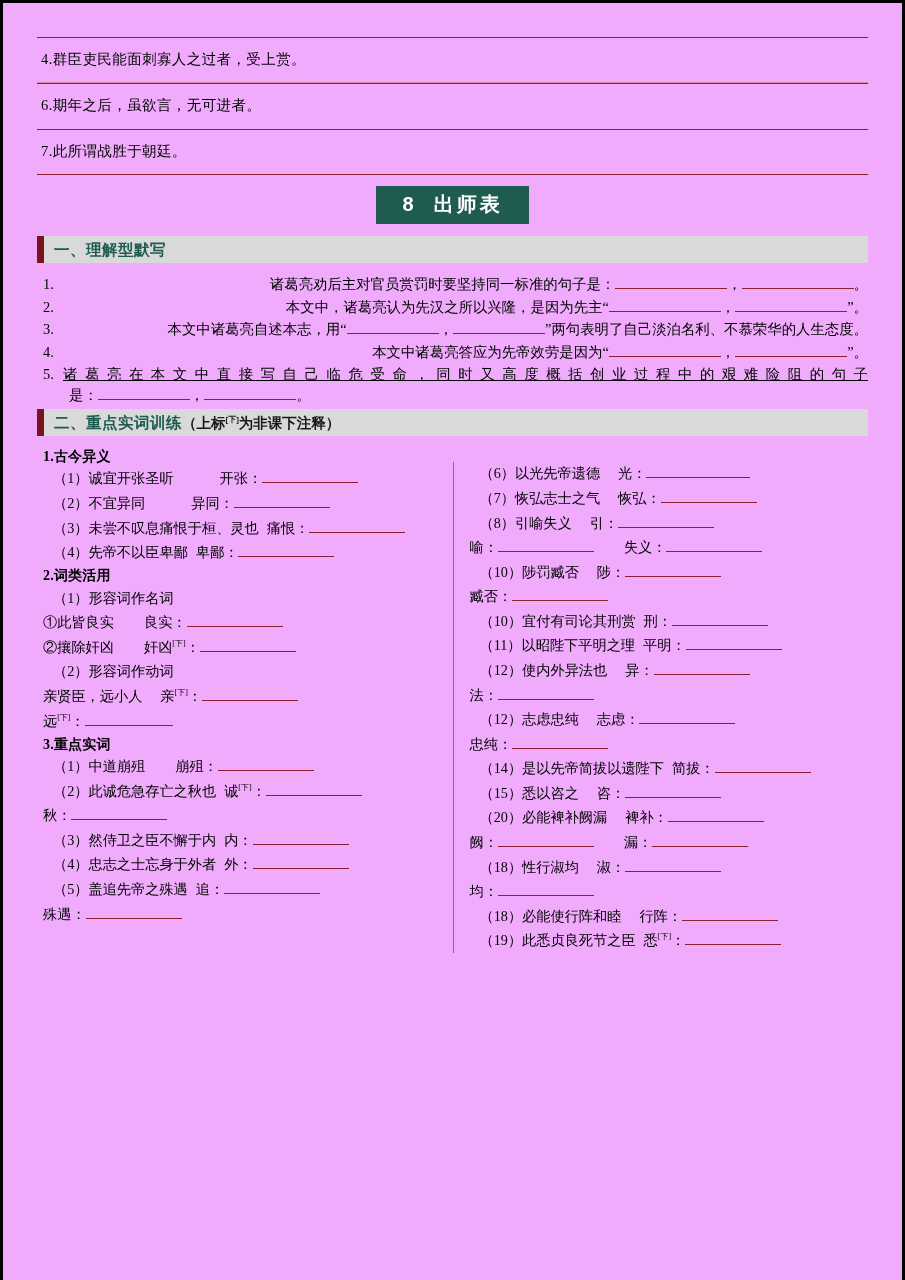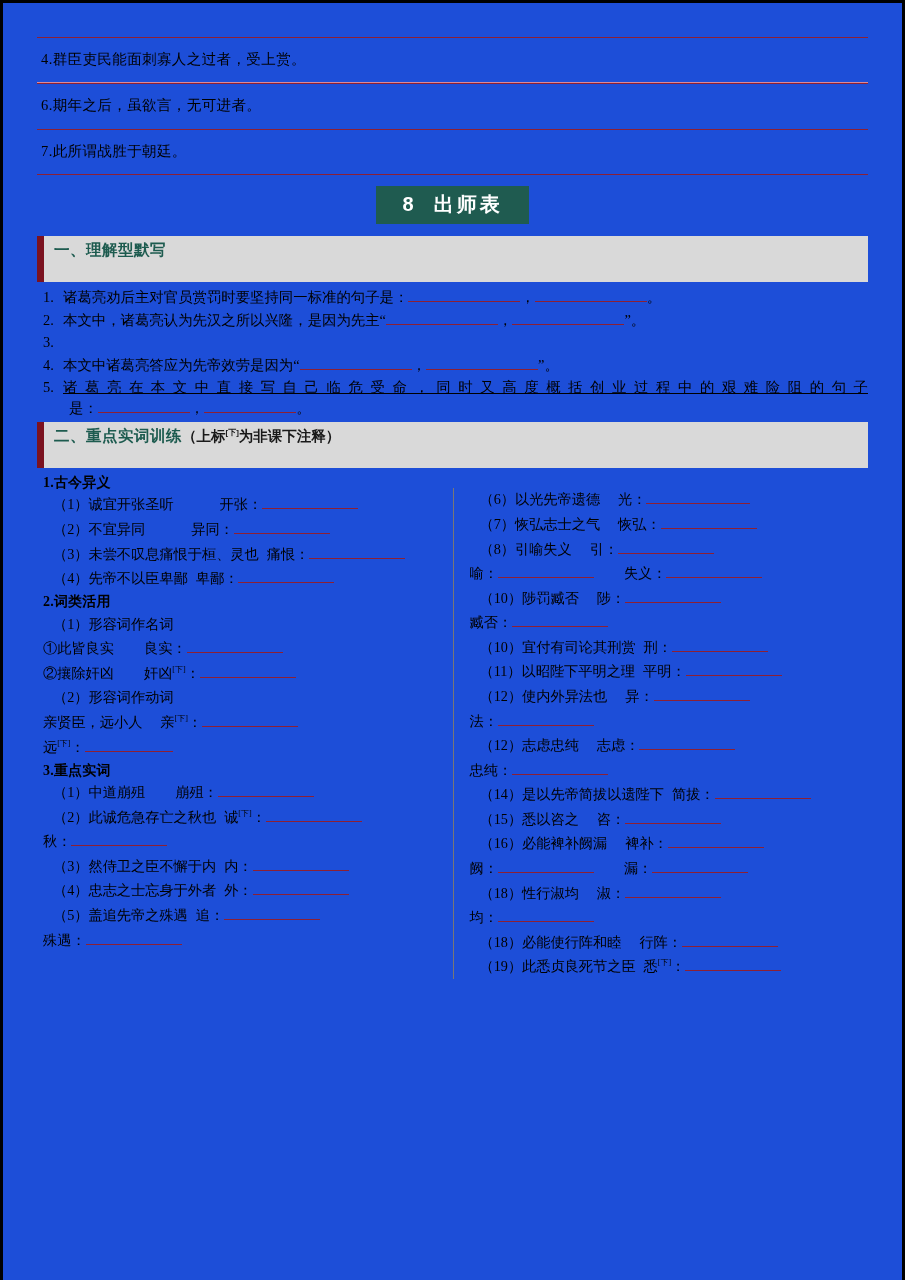--- a/index.html
+++ b/index.html
@@ -10,21 +10,21 @@
   body {
     width: 905px; height: 1280px;
     font-family: "Liberation Serif", "DejaVu Serif", serif;
     color: #000;
     overflow: hidden;
   }
 
   #page {
     position: relative;
     width: 905px; height: 1280px;
-    background: #1d4ed8;
+    background: #f0abfc;
     border: 3px solid #000;
     border-bottom: none;
     padding: 0;
   }
 
   .inner {
     padding: 34px 34px 0 34px;
   }
 
   
@@ -54,22 +54,22 @@
     font-weight: bold;
     font-size: 20px;
     letter-spacing: 3px;
     padding: 5px 26px 6px 26px;
   }
 
   
   .sec-bar {
     background: #d9d9d9;
     border-left: 7px solid #7b1220;
-    padding: 4px 8px 21px 10px;
-    margin: 3px 0 4px 0;
+    padding: 4px 8px 2px 10px;
+    margin: 3px 0 10px 0;
     font-family: "Liberation Sans", "DejaVu Sans", sans-serif;
     font-size: 15.5px;
     font-weight: bold;
     color: #1d5b4f;
     letter-spacing: 0.5px;
     white-space: nowrap;
   }
   .sec-bar .note {
     color: #1a1a1a;
     font-weight: bold;
@@ -81,21 +81,21 @@
 
   
   .qlist { margin: 2px 0 0 0; }
   .qrow {
     display: flex;
     font-size: 14.4px;
     line-height: 1.42;
     padding: 1px 0;
   }
   .qnum { width: 26px; flex: 0 0 26px; padding-left: 6px; }
-  .qbody { flex: 1 1 auto; }
+  .qbody { flex: 1 1 auto; text-align: right; }
   .qrow.justify .qbody {
     text-align: justify;
     text-align-last: justify;
     text-decoration: underline;
   }
   .cont { padding-left: 32px; font-size: 14.4px; line-height: 1.42; }
 
   .blank {
     display: inline-block;
     border-bottom: 1.3px solid #8d2034;
@@ -173,20 +173,21 @@
         <div class="qbody"><span>诸葛亮劝后主对官员赏罚时要坚持同一标准的句子是：</span><span class="blank b-lg"></span><span>，</span><span class="blank b-lg"></span><span>。</span></div>
       </div>
 
       <div class="qrow">
         <div class="qnum">2.</div>
         <div class="qbody"><span>本文中，诸葛亮认为先汉之所以兴隆，是因为先主“</span><span class="blank b-lg"></span><span>，</span><span class="blank b-lg"></span><span>”。</span></div>
       </div>
 
       <div class="qrow">
         <div class="qnum">3.</div>
+        <div class="qbody"><span>本文中诸葛亮自述本志，用“</span><span class="blank b-md"></span><span>，</span><span class="blank b-md"></span><span>”两句表明了自己淡泊名利、不慕荣华的人生态度。</span></div>
       </div>
 
       <div class="qrow">
         <div class="qnum">4.</div>
         <div class="qbody"><span>本文中诸葛亮答应为先帝效劳是因为“</span><span class="blank b-lg"></span><span>，</span><span class="blank b-lg"></span><span>”。</span></div>
       </div>
 
       <div class="qrow justify">
         <div class="qnum">5.</div>
         <div class="qbody">诸葛亮在本文中直接写自己临危受命，同时又高度概括创业过程中的艰难险阻的句子</div>
@@ -227,21 +228,21 @@
           <div class="itm ind"><span>（10）陟罚臧否</span><span class="sp sp4"></span><span>陟：</span><span class="u u96"></span></div>
           <div class="itm"><span>臧否：</span><span class="u u96"></span></div>
           <div class="itm ind"><span>（10）宜付有司论其刑赏</span><span class="sp sp2"></span><span>刑：</span><span class="u u96"></span></div>
           <div class="itm ind"><span>（11）以昭陛下平明之理</span><span class="sp sp2"></span><span>平明：</span><span class="u u96"></span></div>
           <div class="itm ind"><span>（12）使内外异法也</span><span class="sp sp4"></span><span>异：</span><span class="u u96"></span></div>
           <div class="itm"><span>法：</span><span class="u u96"></span></div>
           <div class="itm ind"><span>（12）志虑忠纯</span><span class="sp sp4"></span><span>志虑：</span><span class="u u96"></span></div>
           <div class="itm"><span>忠纯：</span><span class="u u96"></span></div>
           <div class="itm ind"><span>（14）是以先帝简拔以遗陛下</span><span class="sp sp2"></span><span>简拔：</span><span class="u u96"></span></div>
           <div class="itm ind"><span>（15）悉以咨之</span><span class="sp sp4"></span><span>咨：</span><span class="u u96"></span></div>
-          <div class="itm ind"><span>（16）必能裨补阙漏</span><span class="sp sp4"></span><span>裨补：</span><span class="u u96"></span></div>
+          <div class="itm ind"><span>（20）必能裨补阙漏</span><span class="sp sp4"></span><span>裨补：</span><span class="u u96"></span></div>
           <div class="itm"><span>阙：</span><span class="u u96"></span><span class="sp sp6"></span><span>漏：</span><span class="u u96"></span></div>
           <div class="itm ind"><span>（18）性行淑均</span><span class="sp sp4"></span><span>淑：</span><span class="u u96"></span></div>
           <div class="itm"><span>均：</span><span class="u u96"></span></div>
           <div class="itm ind"><span>（18）必能使行阵和睦</span><span class="sp sp4"></span><span>行阵：</span><span class="u u96"></span></div>
           <div class="itm ind"><span>（19）此悉贞良死节之臣</span><span class="sp sp2"></span><span>悉</span><sup>[下]</sup><span>：</span><span class="u u96"></span></div>
         </div>
     </div>
 
   </div>
 </div>

